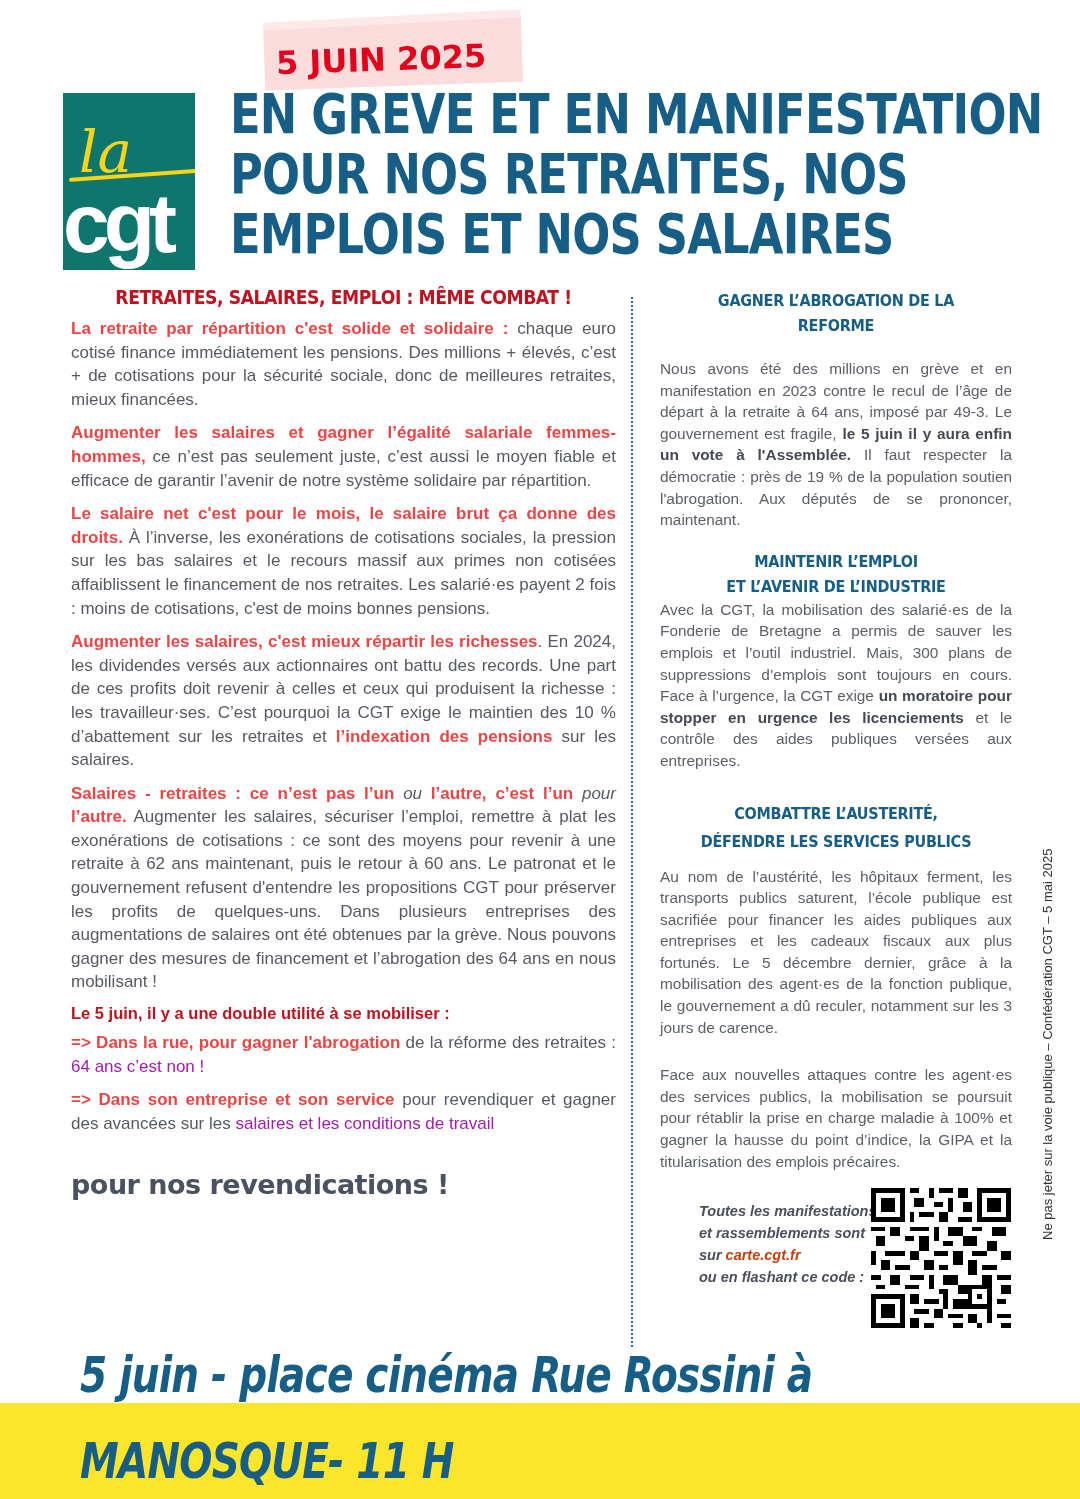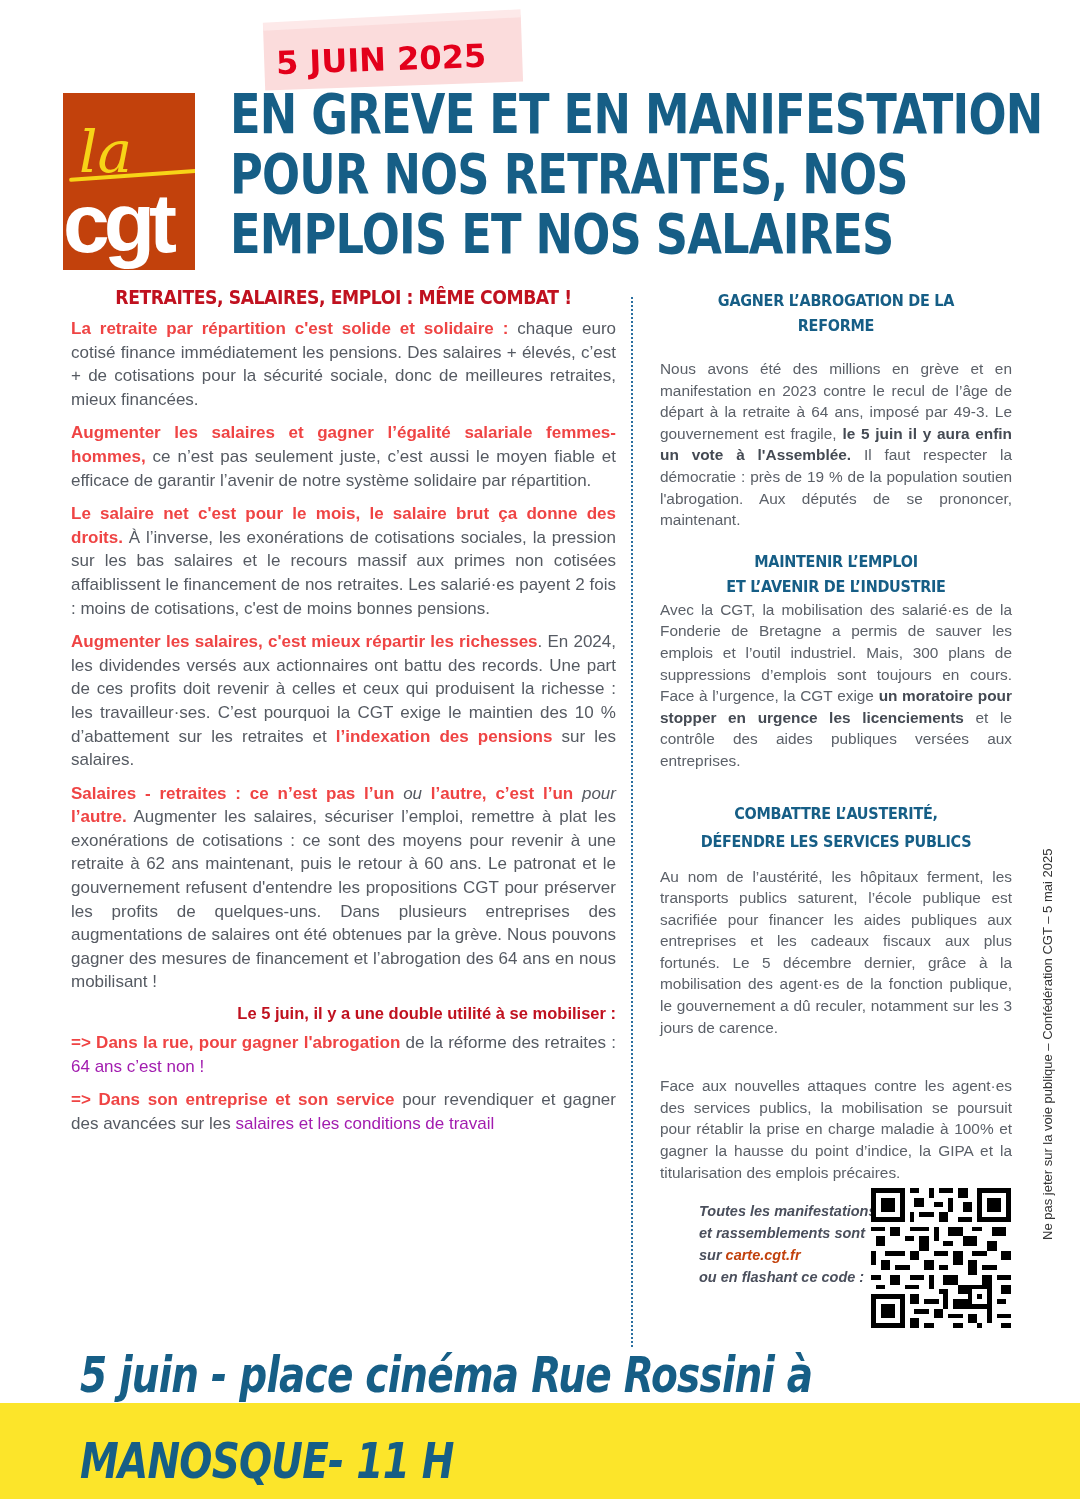--- a/index.html
+++ b/index.html
@@ -15,21 +15,21 @@
     content: ""; position: absolute; left: 0; top: -4px; width: 100%; height: 8px;
     background: #fde9e9; transform: rotate(-1deg);
   }
   .date-text {
     position: absolute; left: 276px; top: 40px; width: 240px;
     font-family: "DejaVu Sans", sans-serif; font-weight: bold; font-size: 32px;
     color: #e3001b; transform: rotate(-2deg); letter-spacing: 0px; white-space: nowrap;
   }
   .logo {
     position: absolute; left: 63px; top: 93px; width: 132px; height: 177px;
-    background: #c2410c; overflow: hidden; padding-left: 43px;
+    background: #0f766e; overflow: hidden; padding-left: 43px;
   }
   .logo .la {
     position: absolute; left: 16px; top: 30px; font-family: "DejaVu Serif", serif;
     font-style: italic; font-size: 58px; color: #f7d417; line-height: 1;
   }
   .logo .swoosh {
     position: absolute; left: 6px; top: 80px; width: 140px; height: 4px; background: #f7d417;
     transform: rotate(-4deg); border-radius: 2px;
   }
   .logo .cgt {
@@ -50,21 +50,21 @@
     font-family: "DejaVu Sans", sans-serif; font-weight: bold; color: #c0111f;
     font-size: 20px; text-align: center; letter-spacing: -0.5px; margin-bottom: 8px;
     transform: scaleX(0.86); transform-origin: center;
   }
   .para {
     font-size: 17px; line-height: 23.6px; text-align: justify; color: #555a62;
     margin-bottom: 10px; font-family: "Liberation Sans", sans-serif;
   }
   .para b { color: #ef4444; }
   .para .red { color: #a21caf; font-weight: normal; }
-  .red-line { color: #c0111f; font-weight: bold; font-size: 16.5px; margin: 6px 0 8px 0; text-align: right; }
+  .red-line { color: #c0111f; font-weight: bold; font-size: 16.5px; margin: 6px 0 8px 0; }
   .slogan {
     margin-top: 34px; font-family: "DejaVu Sans", sans-serif; font-weight: bold;
     color: #4a5160; font-size: 27px; line-height: 31px; letter-spacing: -0.5px;
   }
 
   
   .divider {
     position: absolute; left: 631px; top: 297px; height: 1050px; width: 0;
     border-left: 2px dotted #2a6fa0;
   }
@@ -123,21 +123,21 @@
 <div class="headline">
   <div>EN GREVE ET EN MANIFESTATION</div>
   <div>POUR NOS RETRAITES, NOS</div>
   <div>EMPLOIS ET NOS SALAIRES</div>
 </div>
 
 <div class="left-col">
   <div class="section-title-red">RETRAITES, SALAIRES, EMPLOI : MÊME COMBAT !</div>
 
   <p class="para">
-    <b>La retraite par répartition c'est solide et solidaire :</b><span> chaque euro cotisé finance immédiatement les pensions. Des salaires + élevés, c’est + de cotisations pour la sécurité sociale, donc de meilleures retraites, mieux financées.</span>
+    <b>La retraite par répartition c'est solide et solidaire :</b><span> chaque euro cotisé finance immédiatement les pensions. Des millions + élevés, c’est + de cotisations pour la sécurité sociale, donc de meilleures retraites, mieux financées.</span>
   </p>
   <p class="para">
     <b>Augmenter les salaires et gagner l’égalité salariale femmes-hommes,</b><span> ce n’est pas seulement juste, c’est aussi le moyen fiable et efficace de garantir l’avenir de notre système solidaire par répartition.</span>
   </p>
   <p class="para">
     <b>Le salaire net c'est pour le mois, le salaire brut ça donne des droits.</b><span> À l’inverse, les exonérations de cotisations sociales, la pression sur les bas salaires et le recours massif aux primes non cotisées affaiblissent le financement de nos retraites. Les salarié·es payent 2 fois : moins de cotisations, c'est de moins bonnes pensions.</span>
   </p>
   <p class="para">
     <b>Augmenter les salaires, c'est mieux répartir les richesses</b><span>. En 2024, les dividendes versés aux actionnaires ont battu des records. Une part de ces profits doit revenir à celles et ceux qui produisent la richesse : les travailleur·ses. C’est pourquoi la CGT exige le maintien des 10 % d’abattement sur les retraites et </span><b>l’indexation des pensions</b><span> sur les salaires.</span>
   </p>
@@ -148,20 +148,21 @@
   <div class="red-line">Le 5 juin, il y a une double utilité à se mobiliser :</div>
 
   <p class="para">
     <b>=&gt; Dans la rue, pour gagner l'abrogation</b><span> de la réforme des retraites : </span><span class="red">64 ans c’est non !</span>
   </p>
   <p class="para">
     <b>=&gt; Dans son entreprise et son service</b><span> pour revendiquer et gagner des avancées sur les </span><span class="red">salaires et les conditions de travail</span>
   </p>
 
   <div class="slogan">
+    <div>pour nos revendications !</div>
   </div>
 </div>
 
 <div class="divider"></div>
 
 <div class="right-col">
   <div class="section-title-blue" style="margin-bottom:20px;">GAGNER L’ABROGATION DE LA REFORME</div>
   <p class="rpara">
     <span>Nous avons été des millions en grève et en manifestation en 2023 contre le recul de l’âge de départ à la retraite à 64 ans, imposé par 49-3. Le gouvernement est fragile, </span><b>le 5 juin il y aura enfin un vote à l'Assemblée.</b><span> Il faut respecter la démocratie : près de 19 % de la population soutien l'abrogation. Aux députés de se prononcer, maintenant.</span>
   </p>
@@ -172,21 +173,21 @@
   </div>
   <p class="rpara">
     <span>Avec la CGT, la mobilisation des salarié·es de la Fonderie de Bretagne a permis de sauver les emplois et l’outil industriel. Mais, 300 plans de suppressions d’emplois sont toujours en cours. Face à l’urgence, la CGT exige </span><b>un moratoire pour stopper en urgence les licenciements</b><span> et le contrôle des aides publiques versées aux entreprises.</span>
   </p>
 
   <div class="section-title-blue" style="margin-top:28px; line-height:28px; margin-bottom:10px;">
     <div>COMBATTRE L’AUSTERITÉ,</div>
     <div>DÉFENDRE LES SERVICES PUBLICS</div>
   </div>
   <p class="rpara">Au nom de l’austérité, les hôpitaux ferment, les transports publics saturent, l’école publique est sacrifiée pour financer les aides publiques aux entreprises et les cadeaux fiscaux aux plus fortunés.  Le 5 décembre dernier, grâce à la mobilisation des agent·es de la fonction publique, le gouvernement a dû reculer, notamment sur les 3 jours de carence.</p>
-  <p class="rpara" style="margin-top:37px;">Face aux nouvelles attaques contre les agent·es des services publics, la mobilisation se poursuit pour rétablir la prise en charge maladie à 100% et gagner la hausse du point d’indice, la GIPA et la titularisation des emplois précaires.</p>
+  <p class="rpara" style="margin-top:26px;">Face aux nouvelles attaques contre les agent·es des services publics, la mobilisation se poursuit pour rétablir la prise en charge maladie à 100% et gagner la hausse du point d’indice, la GIPA et la titularisation des emplois précaires.</p>
 </div>
 
 <div class="qr-note">
   <div>Toutes les manifestations</div>
   <div>et rassemblements sont</div>
   <div><span>sur </span><span class="link">carte.cgt.fr</span></div>
   <div>ou en flashant ce code :</div>
 </div>
 
 <div class="qr">

